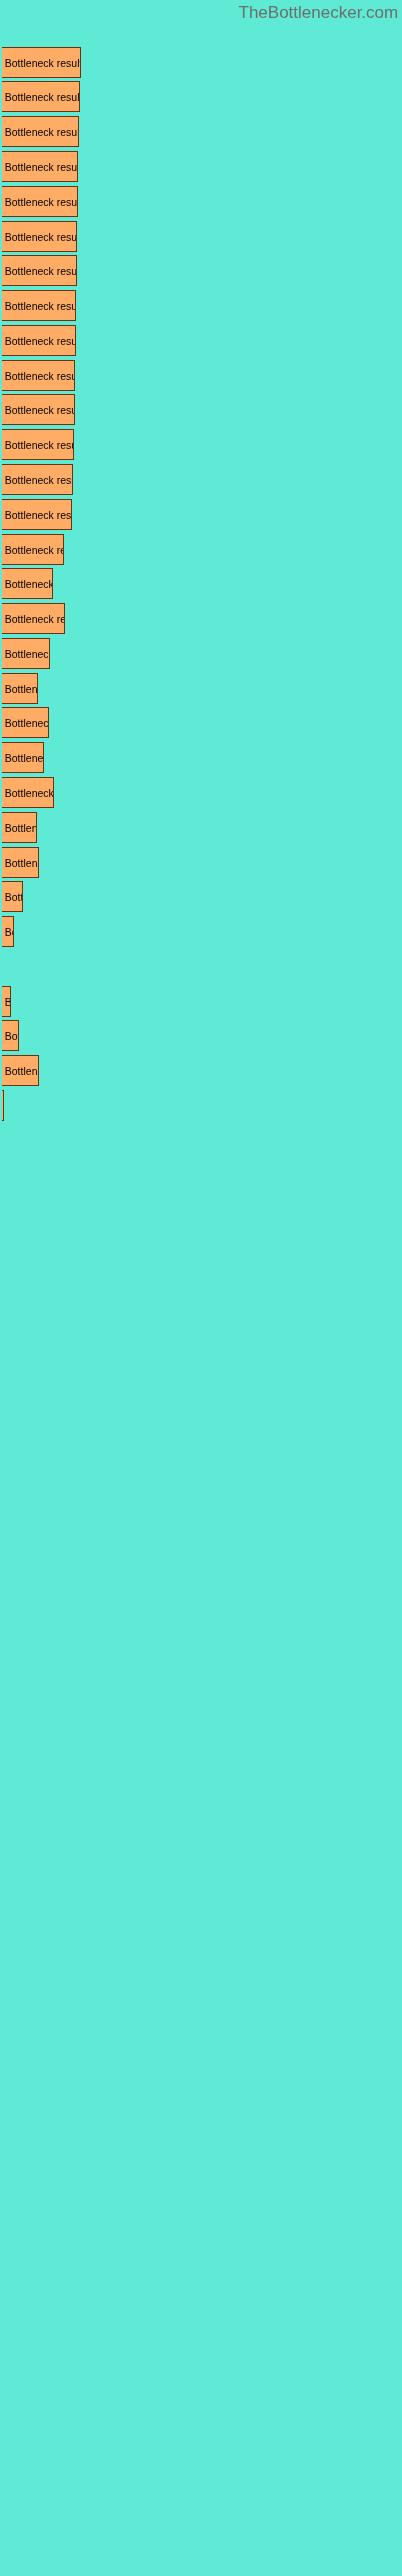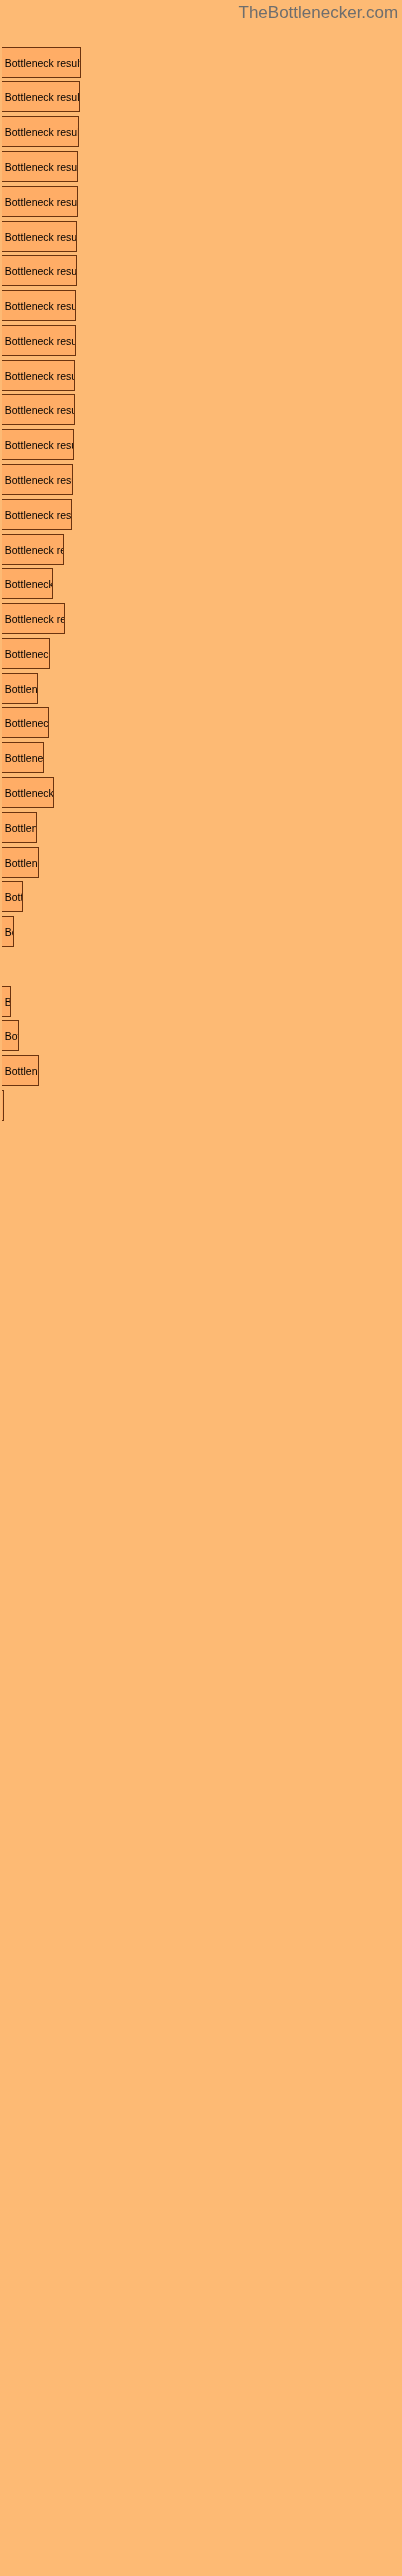--- a/index.html
+++ b/index.html
@@ -13,21 +13,21 @@
     position: relative;
     overflow: hidden;
     font-family: "Liberation Sans", sans-serif;
   }
   #chart-root {
     position: absolute;
     left: 0;
     top: 0;
     width: 403px;
     height: 2576px;
-    background: #fdba74;
+    background: #5eead4;
   }
   #chart-title {
     position: absolute;
     right: 4.8px;
     top: 1.6px;
     font-family: "Liberation Sans", sans-serif;
     font-size: 17px;
     line-height: 21px;
     color: #6e6e6e;
     white-space: nowrap;

